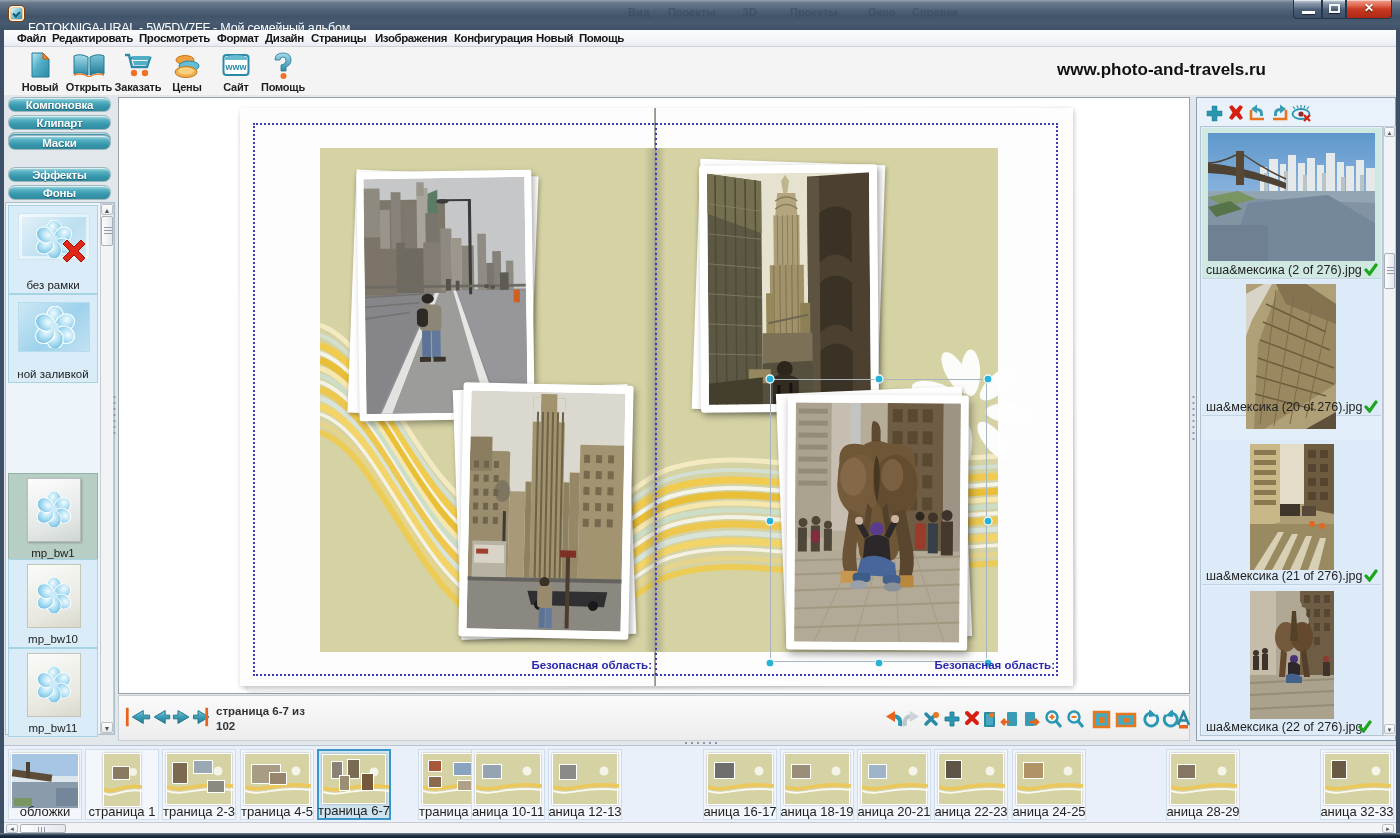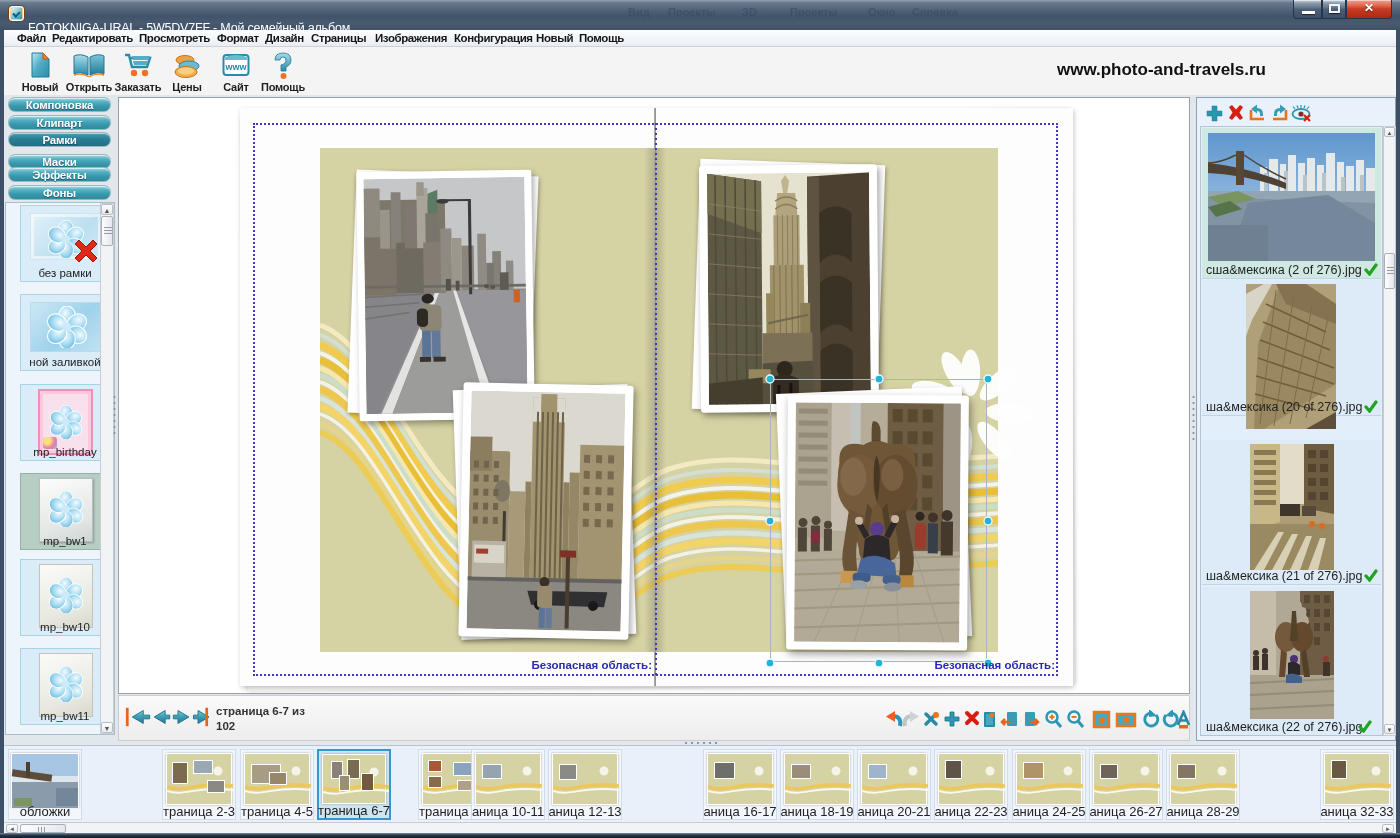--- a/index.html
+++ b/index.html
@@ -41,21 +41,21 @@
 
   
   .ltab { left:8px; width:103px; height:15px; border-radius:7px; border:1px solid #9fb6bd;
     background:linear-gradient(180deg,#a8dce4 0%,#56b0c2 30%,#3797ac 65%,#2f8ba0 100%);
     box-shadow:inset 0 1px 0 rgba(255,255,255,.6); text-align:center;
     color:#fff; font-size:11.5px; font-weight:bold; line-height:14px; text-shadow:0 1px 1px rgba(0,40,60,.55); letter-spacing:-.2px; }
   .ltab.pressed { background:linear-gradient(180deg,#4ea2b5 0%,#2b8196 40%,#206e84 100%); }
 
   
   #leftlist { left:5px; top:202px; width:110px; height:533px; background:#edf5fb; border:1px solid #a9bfc9; }
-  .litem { left:14px; width:90px; height:77px; background:#d9ecf8; border:1px solid #a7d4e4; text-align:center; }
+  .litem { left:2px; width:90px; height:89px; background:#d9ecf8; border:1px solid #a7d4e4; text-align:center; }
   .litem .cap { position:absolute; left:-6px; right:-6px; bottom:2px; font-size:11.5px; color:#222; }
   .litem.sel { background:#b7cec5; border-color:#96b0a6; }
 
   
   .sb-v { background:#f2f3f5; border:1px solid #c8ccd2; }
   .sb-btn { background:linear-gradient(180deg,#fdfdfd,#e8eaee); border:1px solid #b9bec6; border-radius:2px; }
   .sb-thumb { background:linear-gradient(90deg,#fdfdfd,#e4e7ec); border:1px solid #aab0ba; border-radius:2px; }
 
   
   #canvas { left:118px; top:97px; width:1072px; height:597px; background:#fff; border:1px solid #9aa0a8; }
@@ -193,21 +193,21 @@
           </defs>
       </svg>
       <div class="lbl">Помощь</div>
     </div>
     <div id="site-url" class="abs">www.photo-and-travels.ru</div>
   </div>
 
   <div class="ltab abs" style="top:97px;">Компоновка</div>
   <div class="ltab abs" style="top:114.5px;">Клипарт</div>
   <div class="ltab pressed abs" style="top:132px;">Рамки</div>
-  <div class="ltab abs" style="top:154px;">Маски</div>
+  <div class="ltab abs" style="top:135px;">Маски</div>
   <div class="ltab abs" style="top:167px;">Эффекты</div>
   <div class="ltab abs" style="top:184.5px;">Фоны</div>
 
   <svg width="0" height="0" style="position:absolute">
     <defs>
       <radialGradient id="gflw" cx=".4" cy=".35" r=".8">
         <stop offset="0" stop-color="#f2fbff"></stop>
           <stop offset=".5" stop-color="#a8dcf2"></stop>
           <stop offset="1" stop-color="#5ab0d8"></stop>
       </radialGradient>
@@ -235,28 +235,20 @@
         <path d="M4 8 L8 4 L15 11 L22 4 L26 8 L19 15 L26 22 L22 26 L15 19 L8 26 L4 22 L11 15 Z" fill="#e02818" stroke="#a81005" stroke-width="1"></path>
       </svg>
       <div class="cap">без рамки</div>
     </div>
     <div class="litem abs" style="top:91px;">
       <div class="abs" style="left:9px;top:7px;width:72px;height:50px;background:linear-gradient(135deg,#cde8f5,#9ed2ec 55%,#c2e2f2);border:1px solid #b8dcee;"></div>
       <svg class="abs" style="left:25px;top:11px;" width="42" height="42" viewBox="-19 -19 38 38">
           <use href="#flw"></use>
         </svg>
       <div class="cap">ной заливкой</div>
-    </div>
-    <div class="litem abs" style="top:181px;">
-      <div class="abs" style="left:17px;top:4px;width:55px;height:66px;background:#f8e0ec;border:2px solid #f090b8;box-shadow:inset 0 0 0 3px #fbc8dc;"></div>
-      <svg class="abs" style="left:28px;top:20px;" width="34" height="34" viewBox="-19 -19 38 38">
-          <use href="#flw"></use>
-        </svg>
-      <div class="abs" style="left:22px;top:52px;width:14px;height:12px;background:radial-gradient(circle at 30% 30%,#f8e080 25%,#e878a8 60%,#78c8e8);border-radius:3px;"></div>
-      <div class="cap">mp_birthday</div>
     </div>
     <div class="litem sel abs" style="top:270px;">
       <div class="abs" style="left:18px;top:4px;width:54px;height:64px;background:linear-gradient(160deg,#fdfdfd,#e2e6e4 70%,#cfd6d2);border:1px solid #b8bcba;box-shadow:1px 1px 2px rgba(0,0,0,.25);"></div>
       <svg class="abs" style="left:27px;top:17px;" width="36" height="36" viewBox="-19 -19 38 38">
           <use href="#flw"></use>
         </svg>
       <div class="cap">mp_bw1</div>
     </div>
     <div class="litem abs" style="top:356px;">
       <div class="abs" style="left:18px;top:4px;width:54px;height:64px;background:linear-gradient(160deg,#fbfbf9,#e8e8e0 70%,#d8d8cc);border:1px solid #c4c4ba;"></div>
@@ -908,20 +900,31 @@
       <div class="sthumb" style="width:68px;height:54px;background:#a6c6e4;">
         <div class="abs" style="left:0;top:22px;right:0;height:6px;background:#dde6ec;"></div>
         <div class="abs" style="left:0;top:28px;right:0;height:26px;background:#8a9cac;"></div>
         <div class="abs" style="left:0;top:18px;width:40px;height:7px;background:#5e4c38;transform:rotate(8deg);"></div>
         <div class="abs" style="left:14px;top:8px;width:4px;height:16px;background:#4e4030;"></div>
         <div class="abs" style="left:44px;top:34px;width:22px;height:18px;background:#74869a;"></div>
         <div class="abs" style="left:2px;top:44px;width:18px;height:8px;background:#7a9462;"></div>
       </div>
       <div class="cap">обложки</div>
     </div>
+    <div class="sitem abs" style="left:81px;">
+      <div class="sthumb" style="width:38px;height:54px;">
+        <svg class="abs" width="38" height="54">
+            <path d="M0 35 C 10 41 18 29 38 33" stroke="#ecc85a" fill="none" stroke-width="3.5"></path>
+            <path d="M0 39 C 10 45 18 33 38 37" stroke="#fff" stroke-width="2" fill="none" opacity=".85"></path>
+            <circle cx="29" cy="18" r="4" fill="#fff" opacity=".7"></circle>
+          </svg>
+        <div class="abs" style="left:8px;top:12px;width:18px;height:14px;background:#8a7a62;border:1px solid #fff;"></div>
+      </div>
+      <div class="cap">страница 1</div>
+    </div>
     <div class="sitem abs" style="left:158px;">
       <div class="sthumb" style="width:66px;height:52px;">
         <svg class="abs" width="66" height="52">
             <path d="M0 33 C 18 39 30 27 66 32" stroke="#ecc85a" fill="none" stroke-width="3.5"></path>
             <path d="M0 37 C 18 43 30 31 66 36" stroke="#fff" stroke-width="2" fill="none" opacity=".85"></path>
             <circle cx="51" cy="17" r="4.5" fill="#fff" opacity=".75"></circle>
           </svg>
         <div class="abs" style="left:5px;top:8px;width:16px;height:22px;background:#7c6a50;border:1px solid #fff;"></div>
         <div class="abs" style="left:26px;top:6px;width:20px;height:14px;background:#9aa8b4;border:1px solid #fff;"></div>
         <div class="abs" style="left:40px;top:26px;width:18px;height:13px;background:#8a8a80;border:1px solid #fff;"></div>
@@ -1037,31 +1040,20 @@
     <div class="sitem abs" style="left:1008px;">
       <div class="sthumb" style="width:66px;height:52px;">
         <svg class="abs" width="66" height="52">
             <path d="M0 33 C 18 39 30 27 66 32" stroke="#ecc85a" fill="none" stroke-width="3.5"></path>
             <path d="M0 37 C 18 43 30 31 66 36" stroke="#fff" stroke-width="2" fill="none" opacity=".85"></path>
             <circle cx="51" cy="17" r="4.5" fill="#fff" opacity=".75"></circle>
           </svg>
         <div class="abs" style="left:6px;top:8px;width:21px;height:17px;background:#b09468;border:1px solid #fff;"></div>
       </div>
       <div class="cap">аница 24-25</div>
-    </div>
-    <div class="sitem abs" style="left:1085px;">
-      <div class="sthumb" style="width:66px;height:52px;">
-        <svg class="abs" width="66" height="52">
-            <path d="M0 33 C 18 39 30 27 66 32" stroke="#ecc85a" fill="none" stroke-width="3.5"></path>
-            <path d="M0 37 C 18 43 30 31 66 36" stroke="#fff" stroke-width="2" fill="none" opacity=".85"></path>
-            <circle cx="51" cy="17" r="4.5" fill="#fff" opacity=".75"></circle>
-          </svg>
-        <div class="abs" style="left:6px;top:10px;width:18px;height:15px;background:#70645a;border:1px solid #fff;"></div>
-      </div>
-      <div class="cap">аница 26-27</div>
     </div>
     <div class="sitem abs" style="left:1162px;">
       <div class="sthumb" style="width:66px;height:52px;">
         <svg class="abs" width="66" height="52">
             <path d="M0 33 C 18 39 30 27 66 32" stroke="#ecc85a" fill="none" stroke-width="3.5"></path>
             <path d="M0 37 C 18 43 30 31 66 36" stroke="#fff" stroke-width="2" fill="none" opacity=".85"></path>
             <circle cx="51" cy="17" r="4.5" fill="#fff" opacity=".75"></circle>
           </svg>
         <div class="abs" style="left:6px;top:10px;width:19px;height:15px;background:#847662;border:1px solid #fff;"></div>
       </div>

